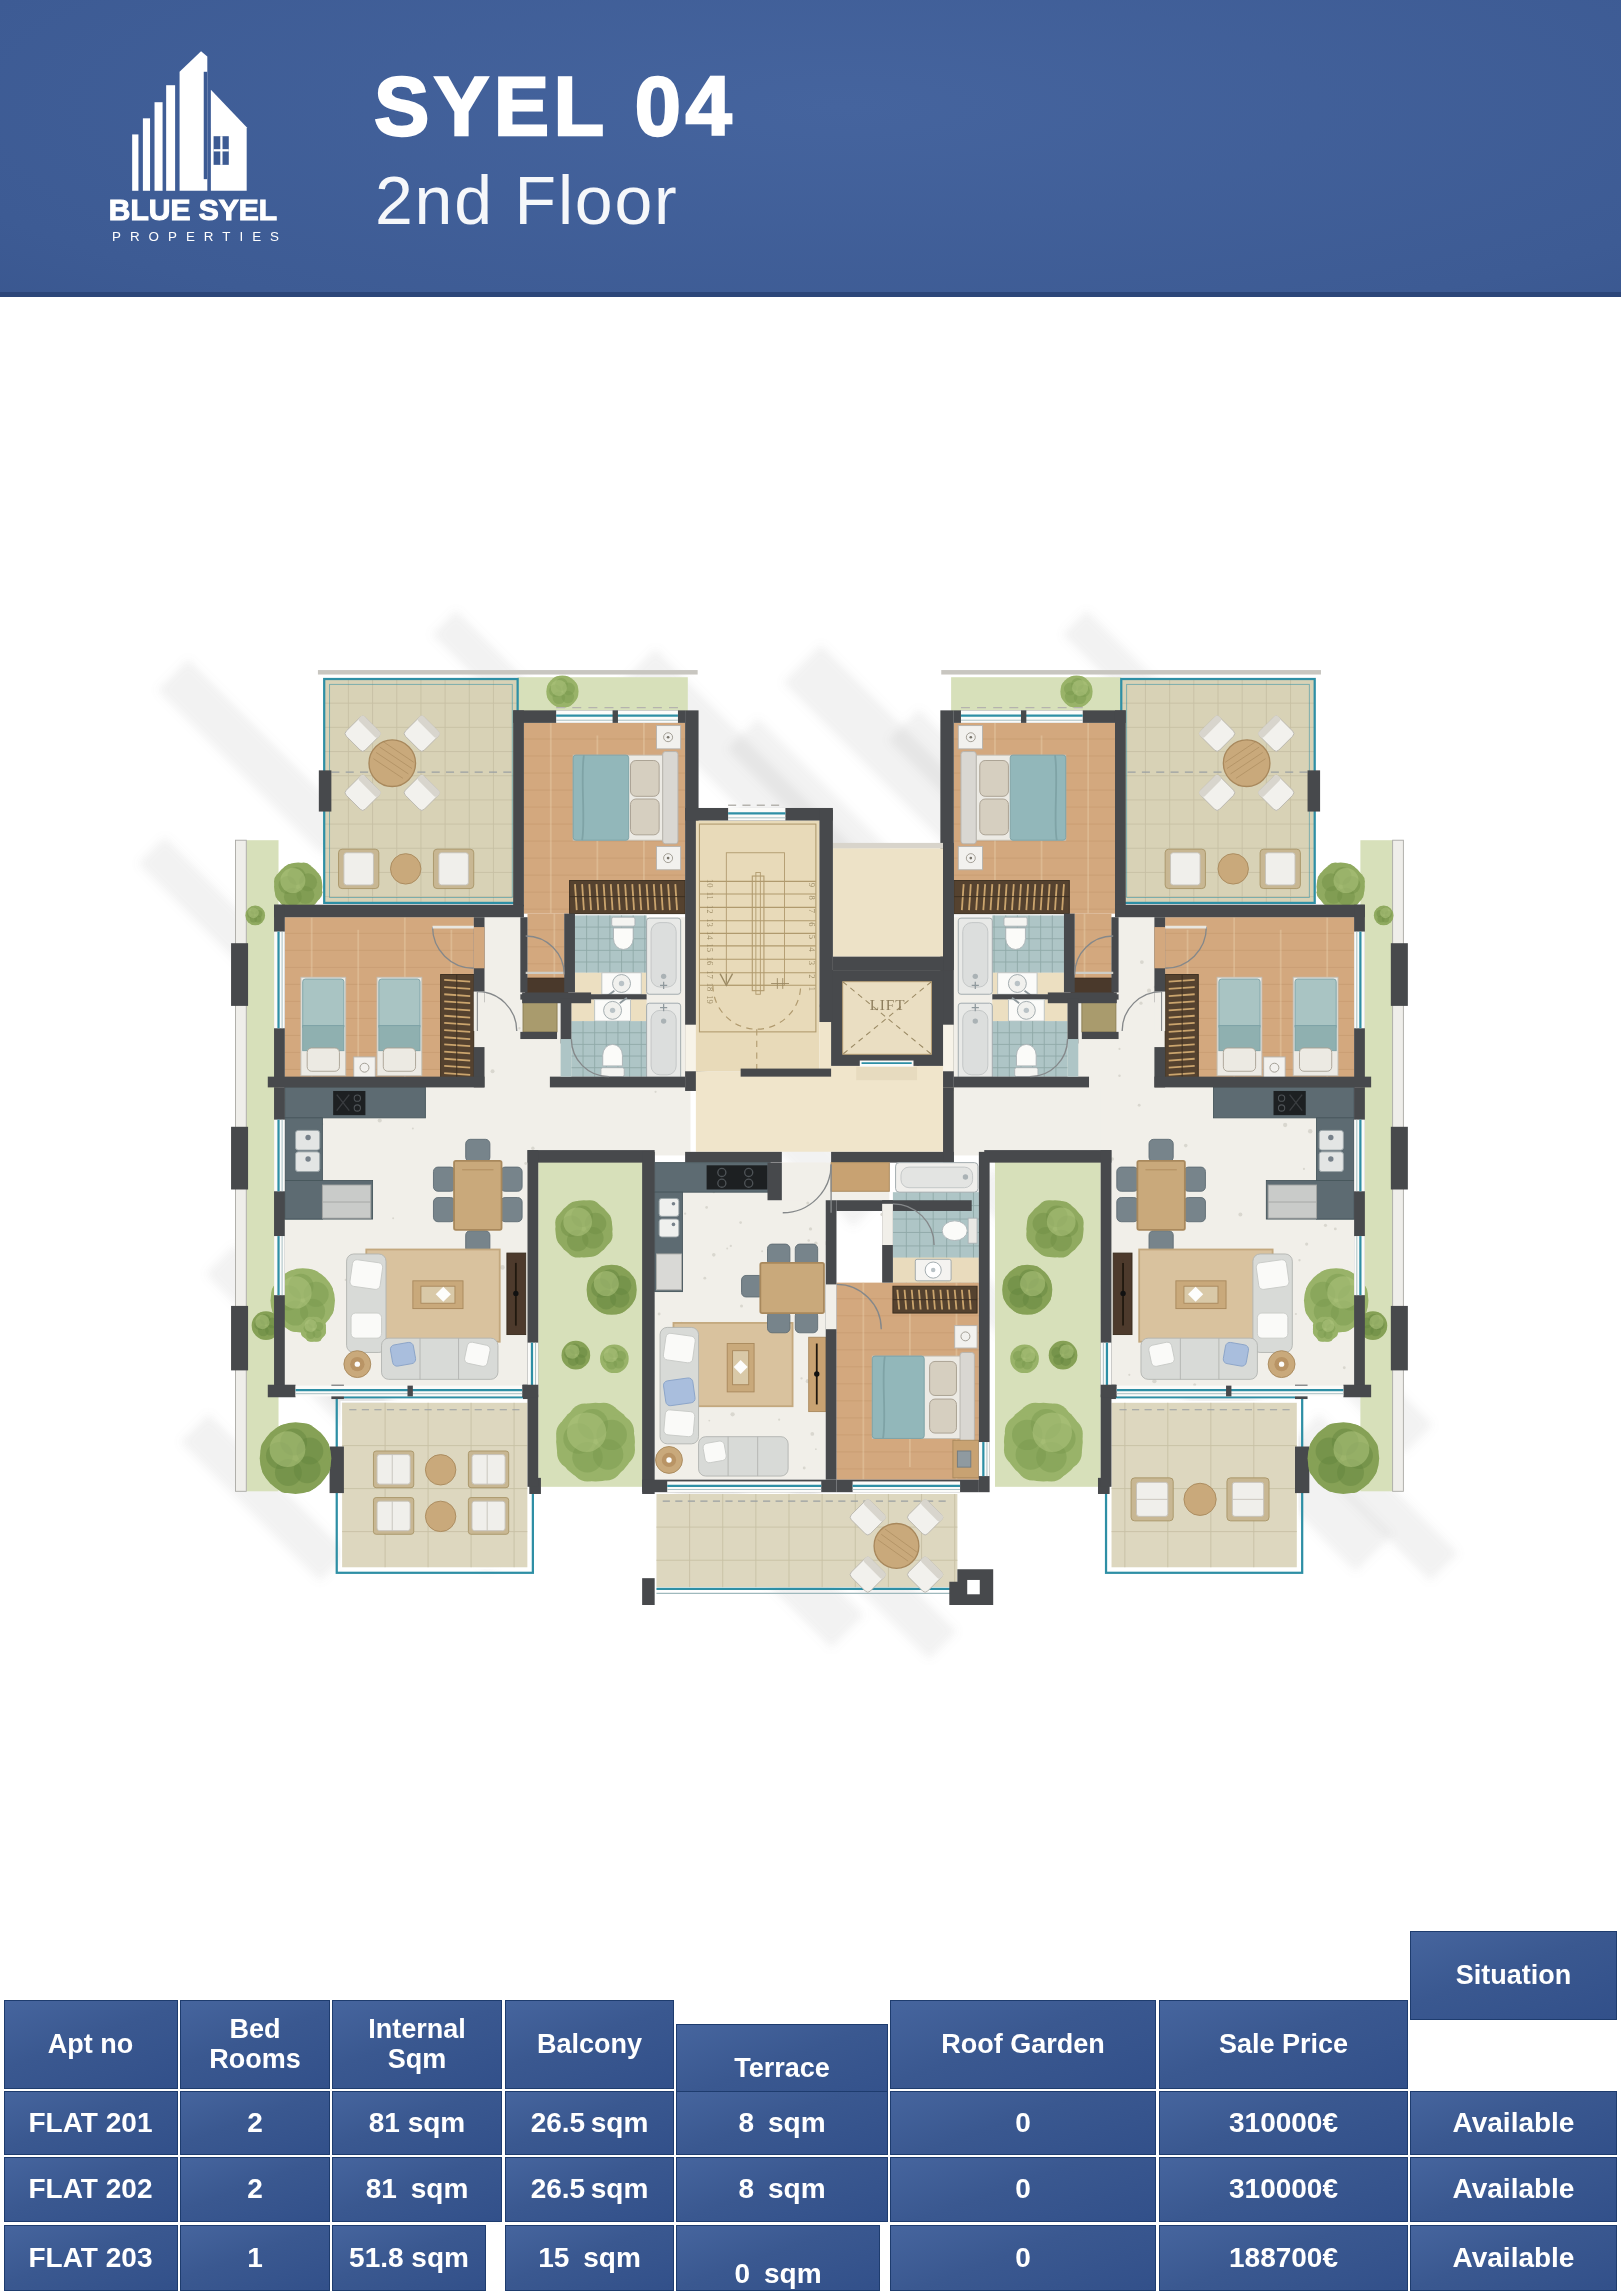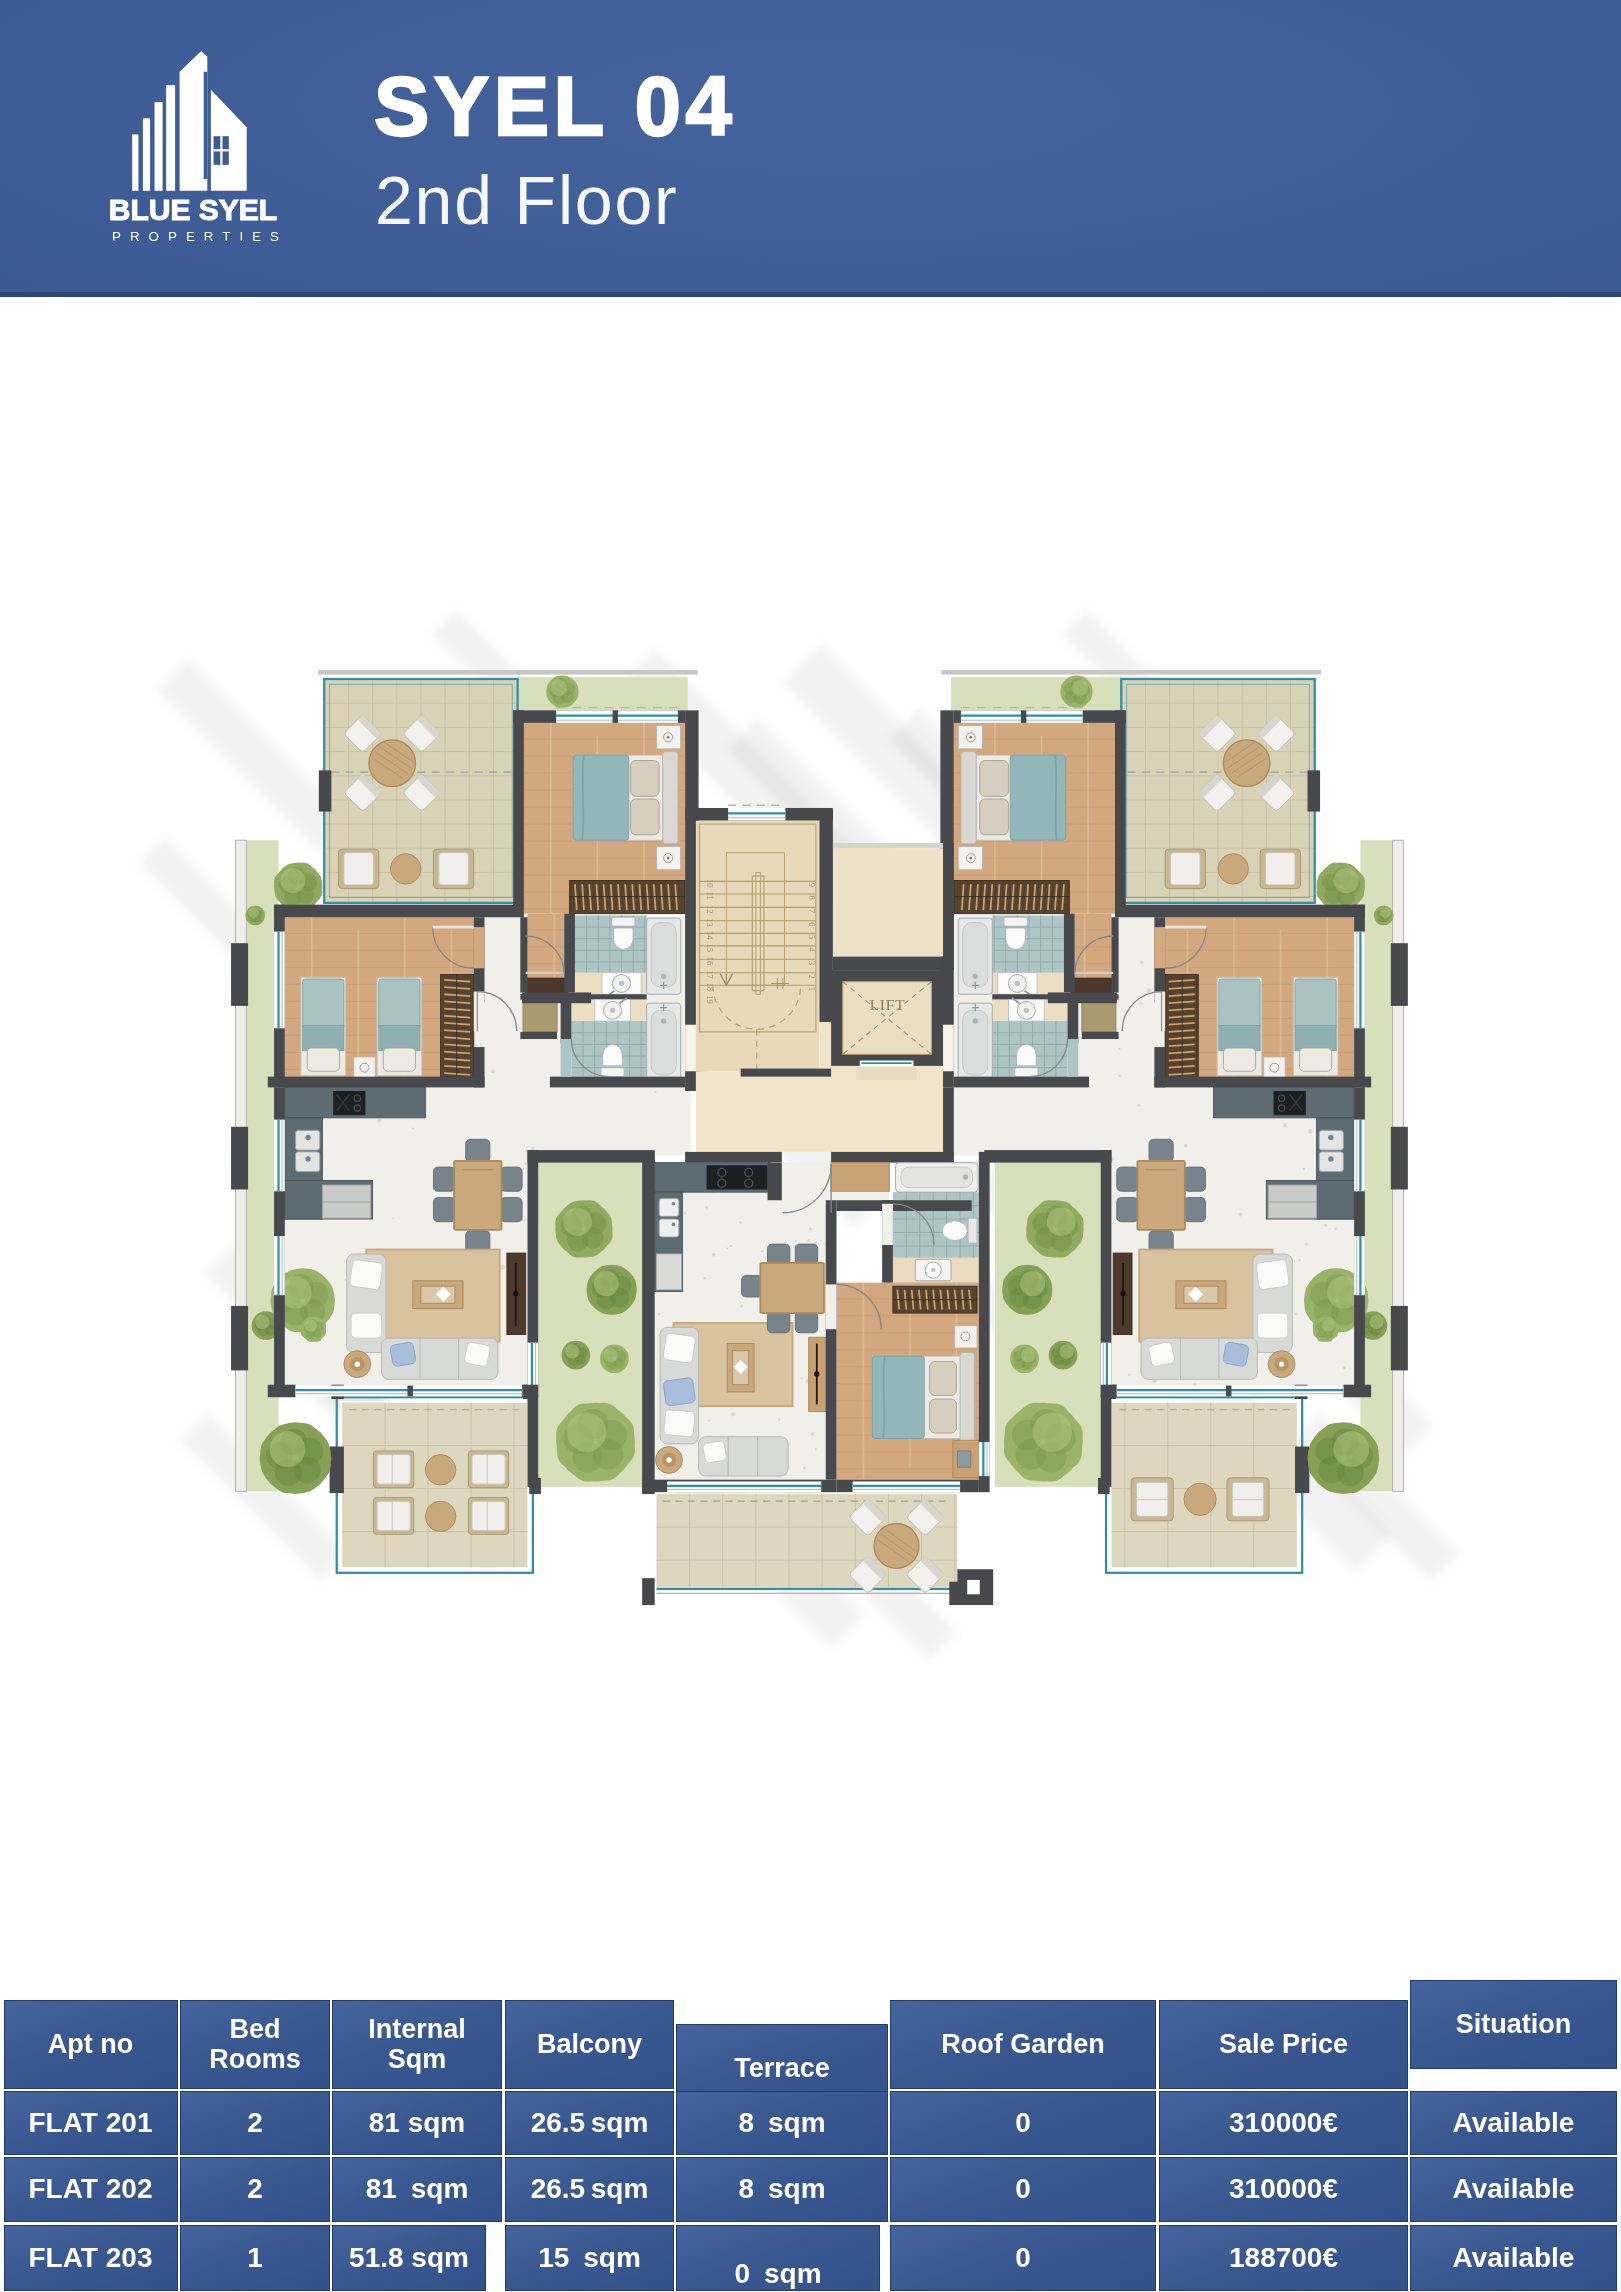--- a/index.html
+++ b/index.html
@@ -1843,21 +1843,21 @@
     </div>
 
 <div class="abs" style="left:891px;top:2001px;width:264px;height:87px;background:linear-gradient(160deg,#46659e 0%,#3a5890 45%,#32508a 100%);outline:0.9px solid #1e3c6e;color:#fff;font-weight:700;font-size:27px;line-height:87px;text-align:center;display:flex;align-items:center;justify-content:center;">
       <span style="line-height:1.1;">Roof Garden</span>
     </div>
 
 <div class="abs" style="left:1160px;top:2001px;width:247px;height:87px;background:linear-gradient(160deg,#46659e 0%,#3a5890 45%,#32508a 100%);outline:0.9px solid #1e3c6e;color:#fff;font-weight:700;font-size:27px;line-height:87px;text-align:center;display:flex;align-items:center;justify-content:center;">
       <span style="line-height:1.1;">Sale Price</span>
     </div>
 
-<div class="abs" style="left:1411px;top:1981px;width:205px;height:87px;background:linear-gradient(160deg,#46659e 0%,#3a5890 45%,#32508a 100%);outline:0.9px solid #1e3c6e;color:#fff;font-weight:700;font-size:27px;line-height:87px;text-align:center;display:flex;align-items:center;justify-content:center;">
+<div class="abs" style="left:1411px;top:1932px;width:205px;height:87px;background:linear-gradient(160deg,#46659e 0%,#3a5890 45%,#32508a 100%);outline:0.9px solid #1e3c6e;color:#fff;font-weight:700;font-size:27px;line-height:87px;text-align:center;display:flex;align-items:center;justify-content:center;">
       <span style="line-height:1.1;">Situation</span>
     </div>
 
 <div class="abs" style="left:4.5px;top:2092px;width:172px;height:62px;background:linear-gradient(160deg,#46659e 0%,#3a5890 45%,#32508a 100%);outline:0.9px solid #1e3c6e;color:#fff;font-weight:700;font-size:28px;line-height:62px;text-align:center;display:flex;align-items:center;justify-content:center;">
       <span style="line-height:1.1;">FLAT 201</span>
     </div>
 
 <div class="abs" style="left:181px;top:2092px;width:148px;height:62px;background:linear-gradient(160deg,#46659e 0%,#3a5890 45%,#32508a 100%);outline:0.9px solid #1e3c6e;color:#fff;font-weight:700;font-size:28px;line-height:62px;text-align:center;display:flex;align-items:center;justify-content:center;">
       <span style="line-height:1.1;">2</span>
     </div>

